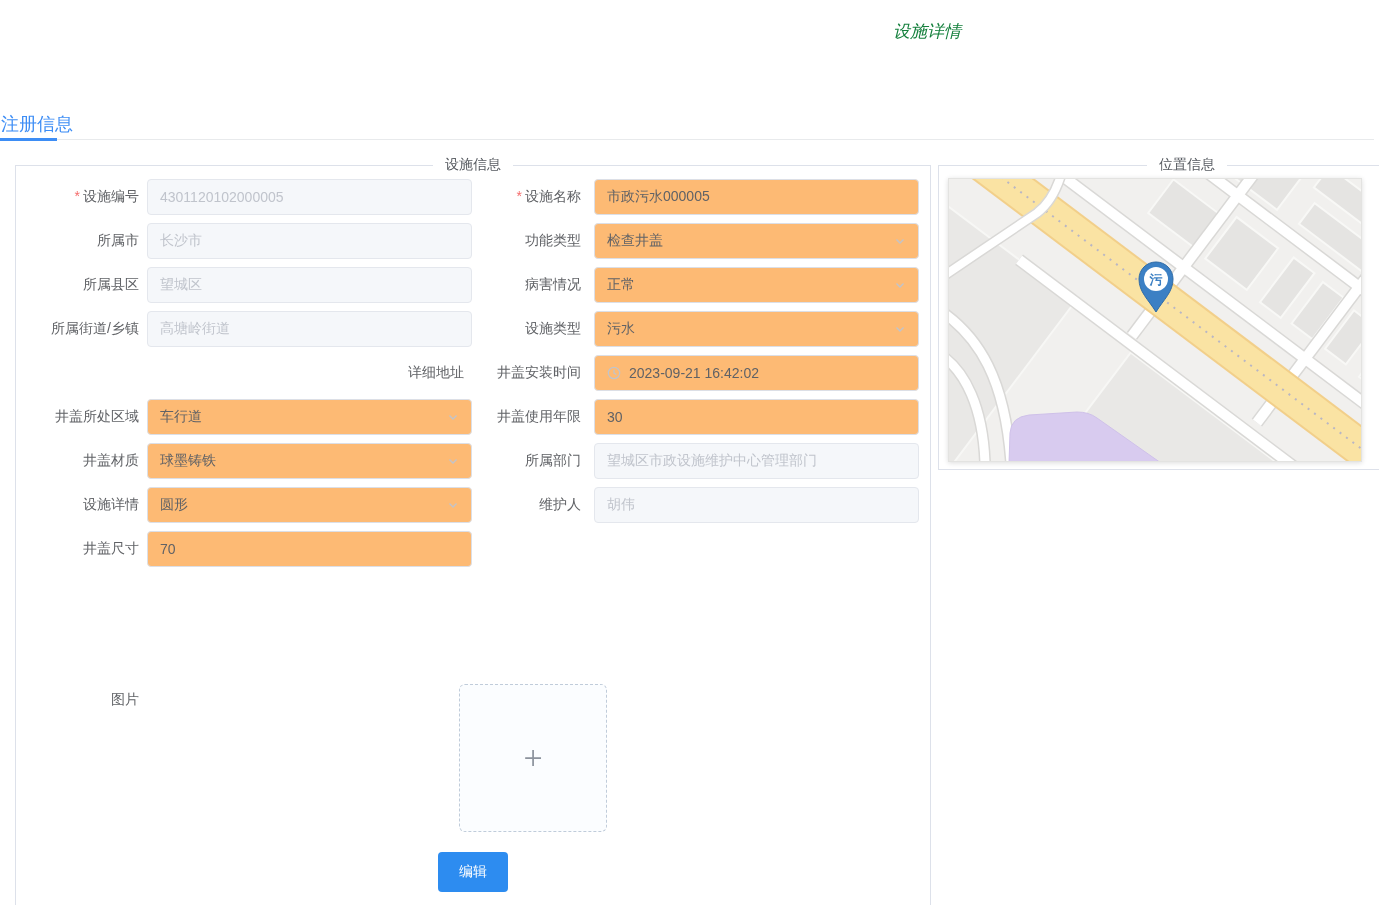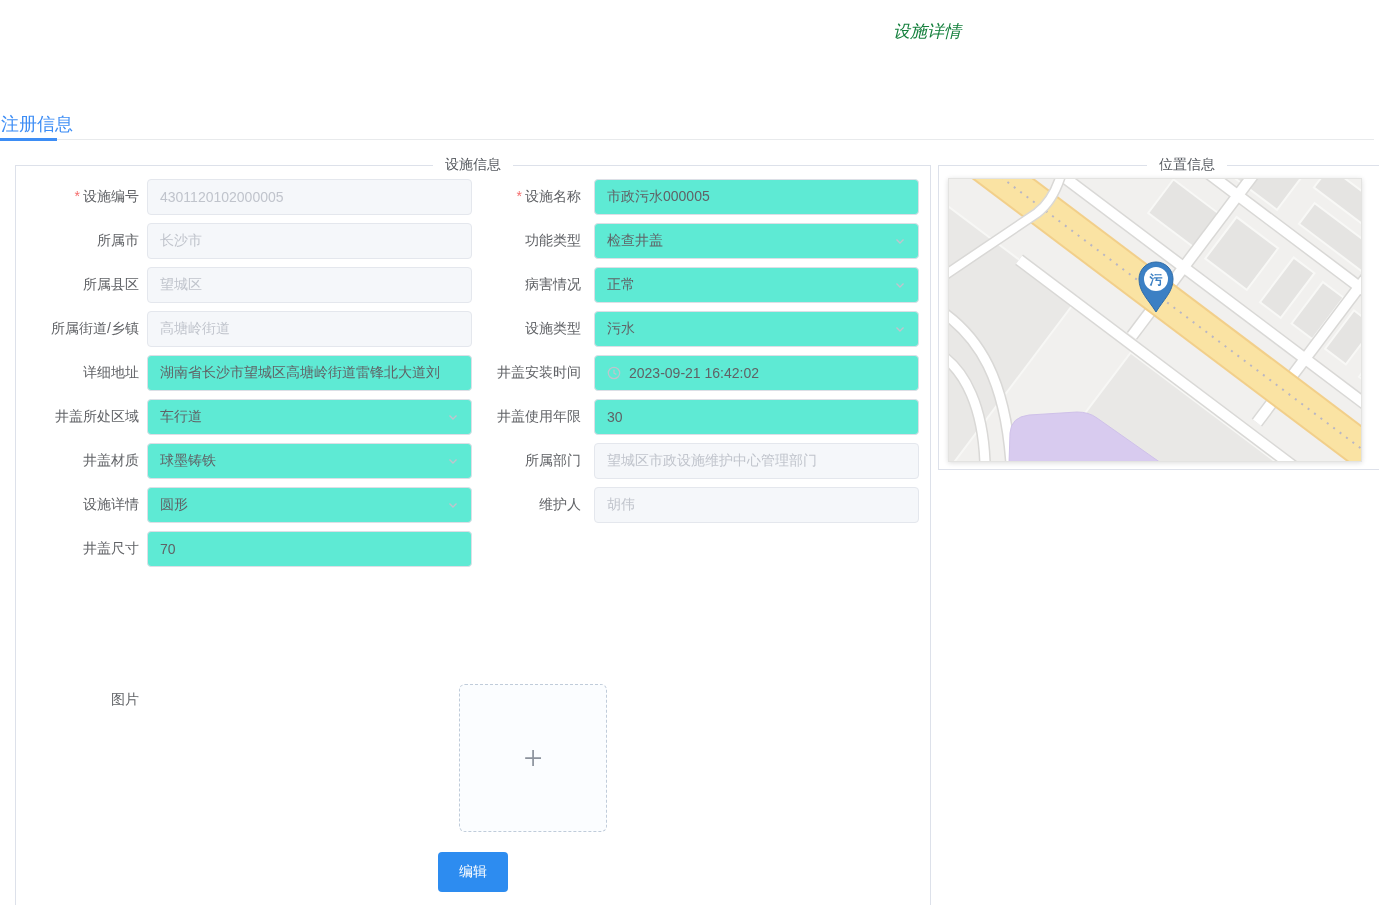--- a/index.html
+++ b/index.html
@@ -21,21 +21,21 @@
 
   .col { position:absolute; top:13px; }
   .col-left { left:0; }
   .col-right { left:436px; }
   .row { display:flex; align-items:center; height:36px; margin-bottom:8px;justify-content:flex-end; }
   .label { font-size:14px; color:#606266; text-align:right; white-space:nowrap; }
   .col-left .label { width:123px; margin-right:8px; }
   .col-right .label { width:129px; margin-right:13px; }
   .req { color:#f56c6c; font-style:normal; margin-right:3px; font-size:14px; }
 
-  .ctrl { width:325px; height:36px; border:1px solid #dcdfe6; border-radius:4px; background:#5eead4;
+  .ctrl { width:325px; height:36px; border:1px solid #dcdfe6; border-radius:4px; background:#fdba74;
           display:flex; align-items:center; padding:0 12px; font-size:14px; color:#606266; cursor:text; }
   .ctrl .val { flex:1; white-space:nowrap; overflow:hidden; }
   .ctrl.disabled { background:#f5f7fa; border-color:#e4e7ed; color:#c0c4cc; cursor:not-allowed; }
   .ctrl.select { cursor:pointer; }
   .chev { color:#c0c4cc; flex:0 0 auto; margin-left:8px; }
   .clock { color:#c0c4cc; flex:0 0 auto; margin-right:8px; }
 
   .upload-row { position:absolute; left:0; top:518px; display:flex; align-items:flex-start;font-family:Liberation Serif, serif; }
   .upload-row .label { width:123px; margin-right:8px; line-height:32px; }
   .upload-box { margin-left:312px; width:148px; height:148px; border:1px dashed #c0ccda; border-radius:6px;
@@ -86,23 +86,20 @@
           </div>
       </div>
       <div class="row">
         <div class="label">所属街道/乡镇</div>
         <div class="ctrl disabled">
             <span class="val">高塘岭街道</span>
           </div>
       </div>
       <div class="row">
         <div class="label">详细地址</div>
-        <div class="ctrl">
-            <span class="val">湖南省长沙市望城区高塘岭街道雷锋北大道刘</span>
-          </div>
       </div>
       <div class="row">
         <div class="label">井盖所处区域</div>
         <div class="ctrl select">
           <span class="val">车行道</span>
           <svg class="chev" width="12" height="12" viewBox="0 0 12 12">
               <path d="M2.5 4.5 L6 8 L9.5 4.5" fill="none" stroke="currentColor" stroke-width="1.4"></path>
             </svg>
         </div>
       </div>

